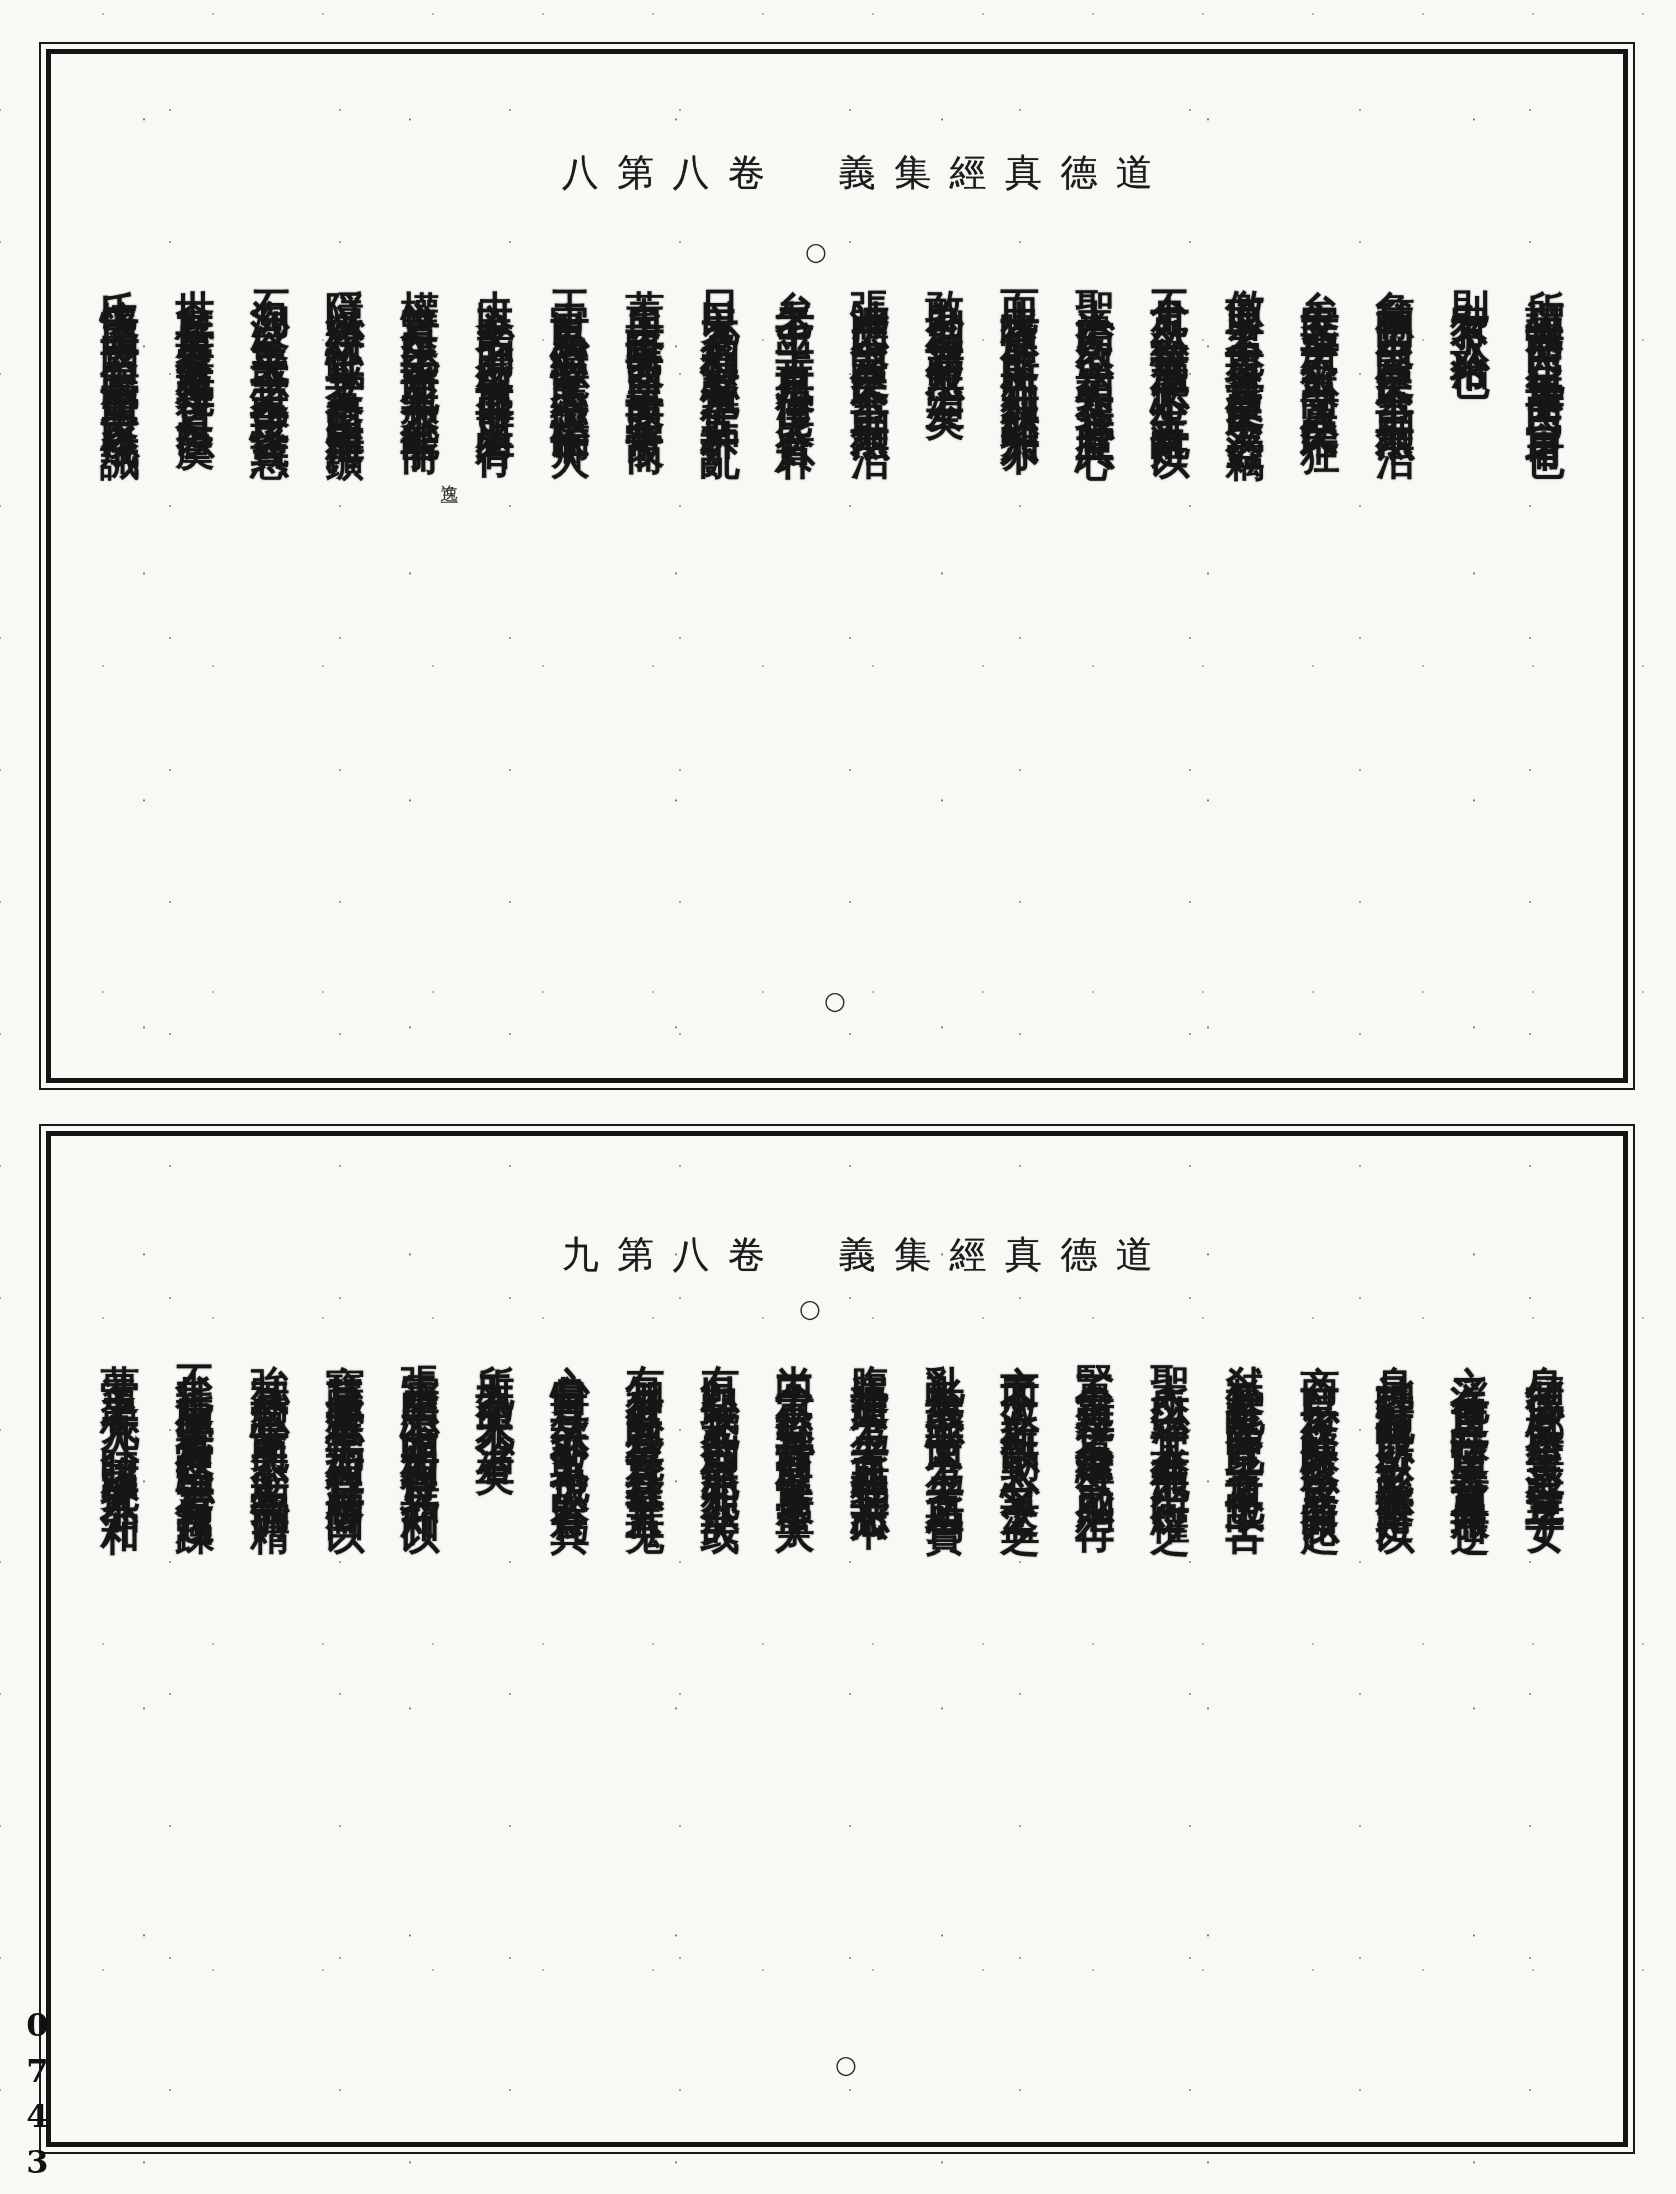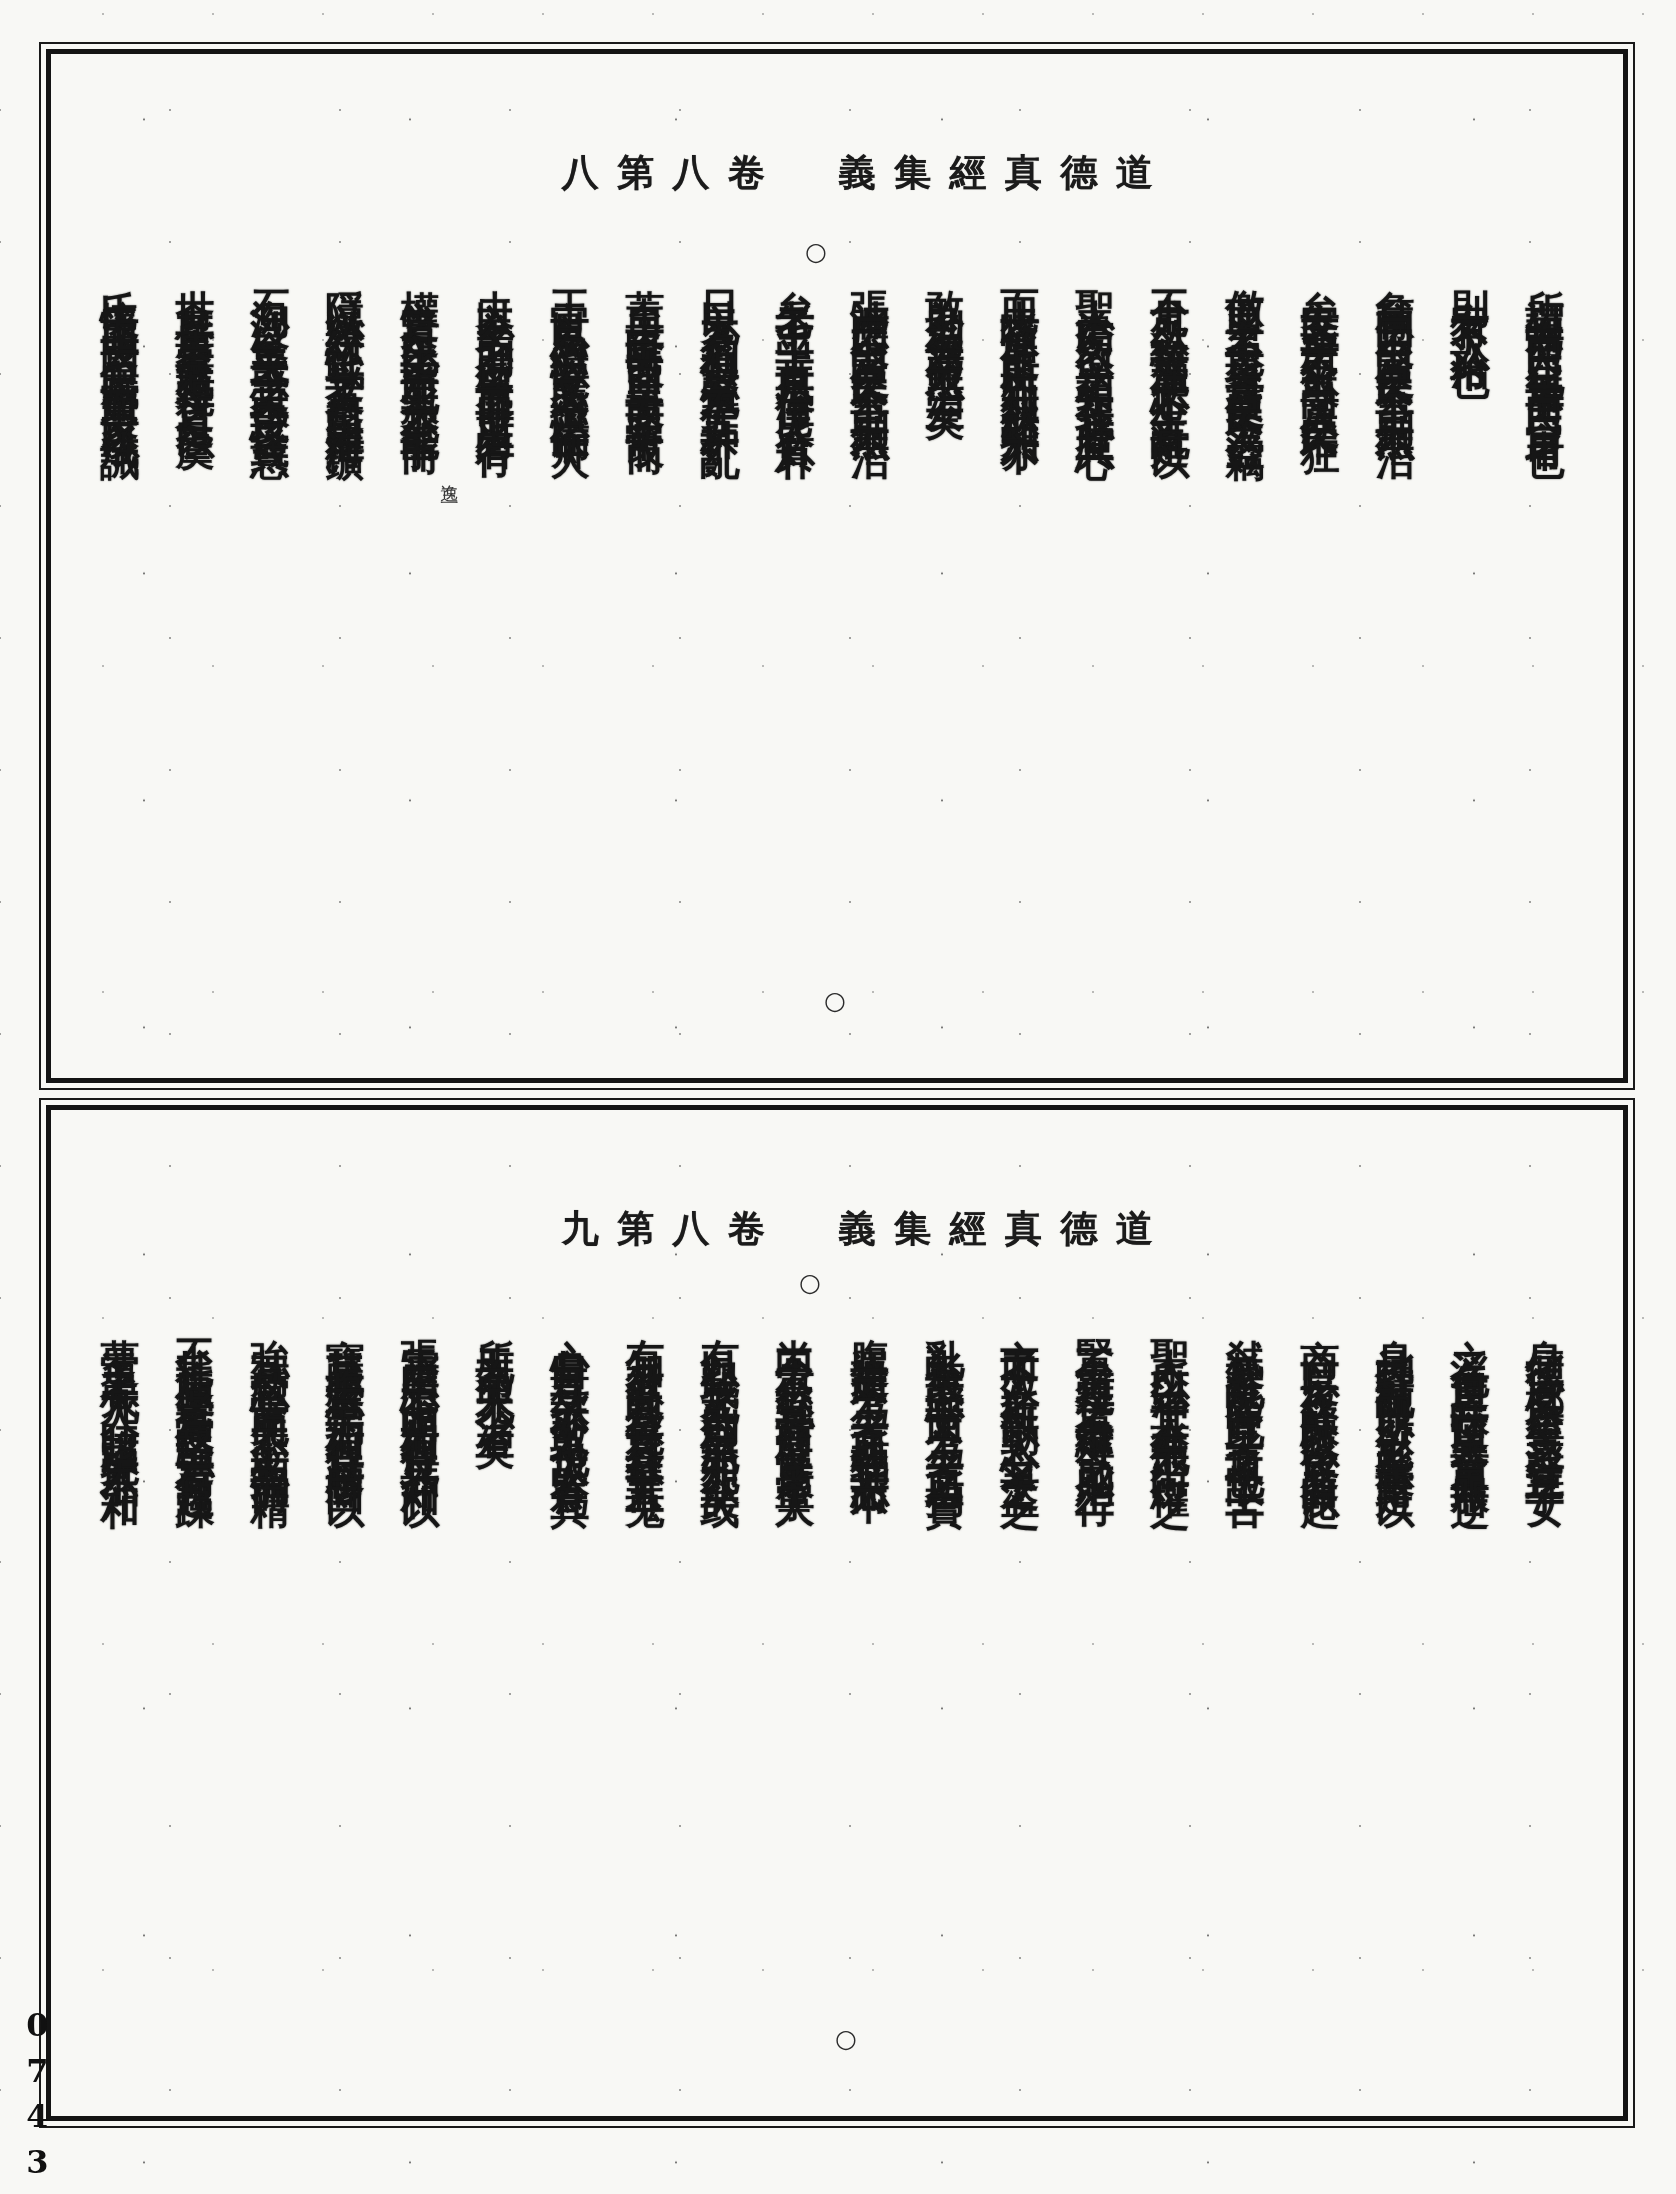--- a/index.html
+++ b/index.html
@@ -33,32 +33,32 @@
   }
   .page {
     position: absolute;
     left: 46px;
     width: 1572px;
     border: 5.9px solid #141414;
     outline: 2.5px solid #1a1a1a;
     outline-offset: 5.9px;
   }
   .page-top { top: 49px; height: 1024px; }
-  .page-bottom { top: 1105px; height: 1006px; }
+  .page-bottom { top: 1131px; height: 1006px; }
 
   .page-header {
     position: absolute;
     top: 94px;
     left: 0;
     right: 0;
     padding-left: 59px;
     text-align: center;
     font-size: 37px;
     letter-spacing: 18.4px;
-    font-weight: bold;
+    font-weight: normal;
     color: #1b1b1b;
     text-shadow: 0 0 0.8px rgba(0,0,0,0.6);
   }
   .columns {
     position: absolute;
     left: 40px;
     right: 40px;
     writing-mode: vertical-rl;
     text-orientation: upright;
   }

